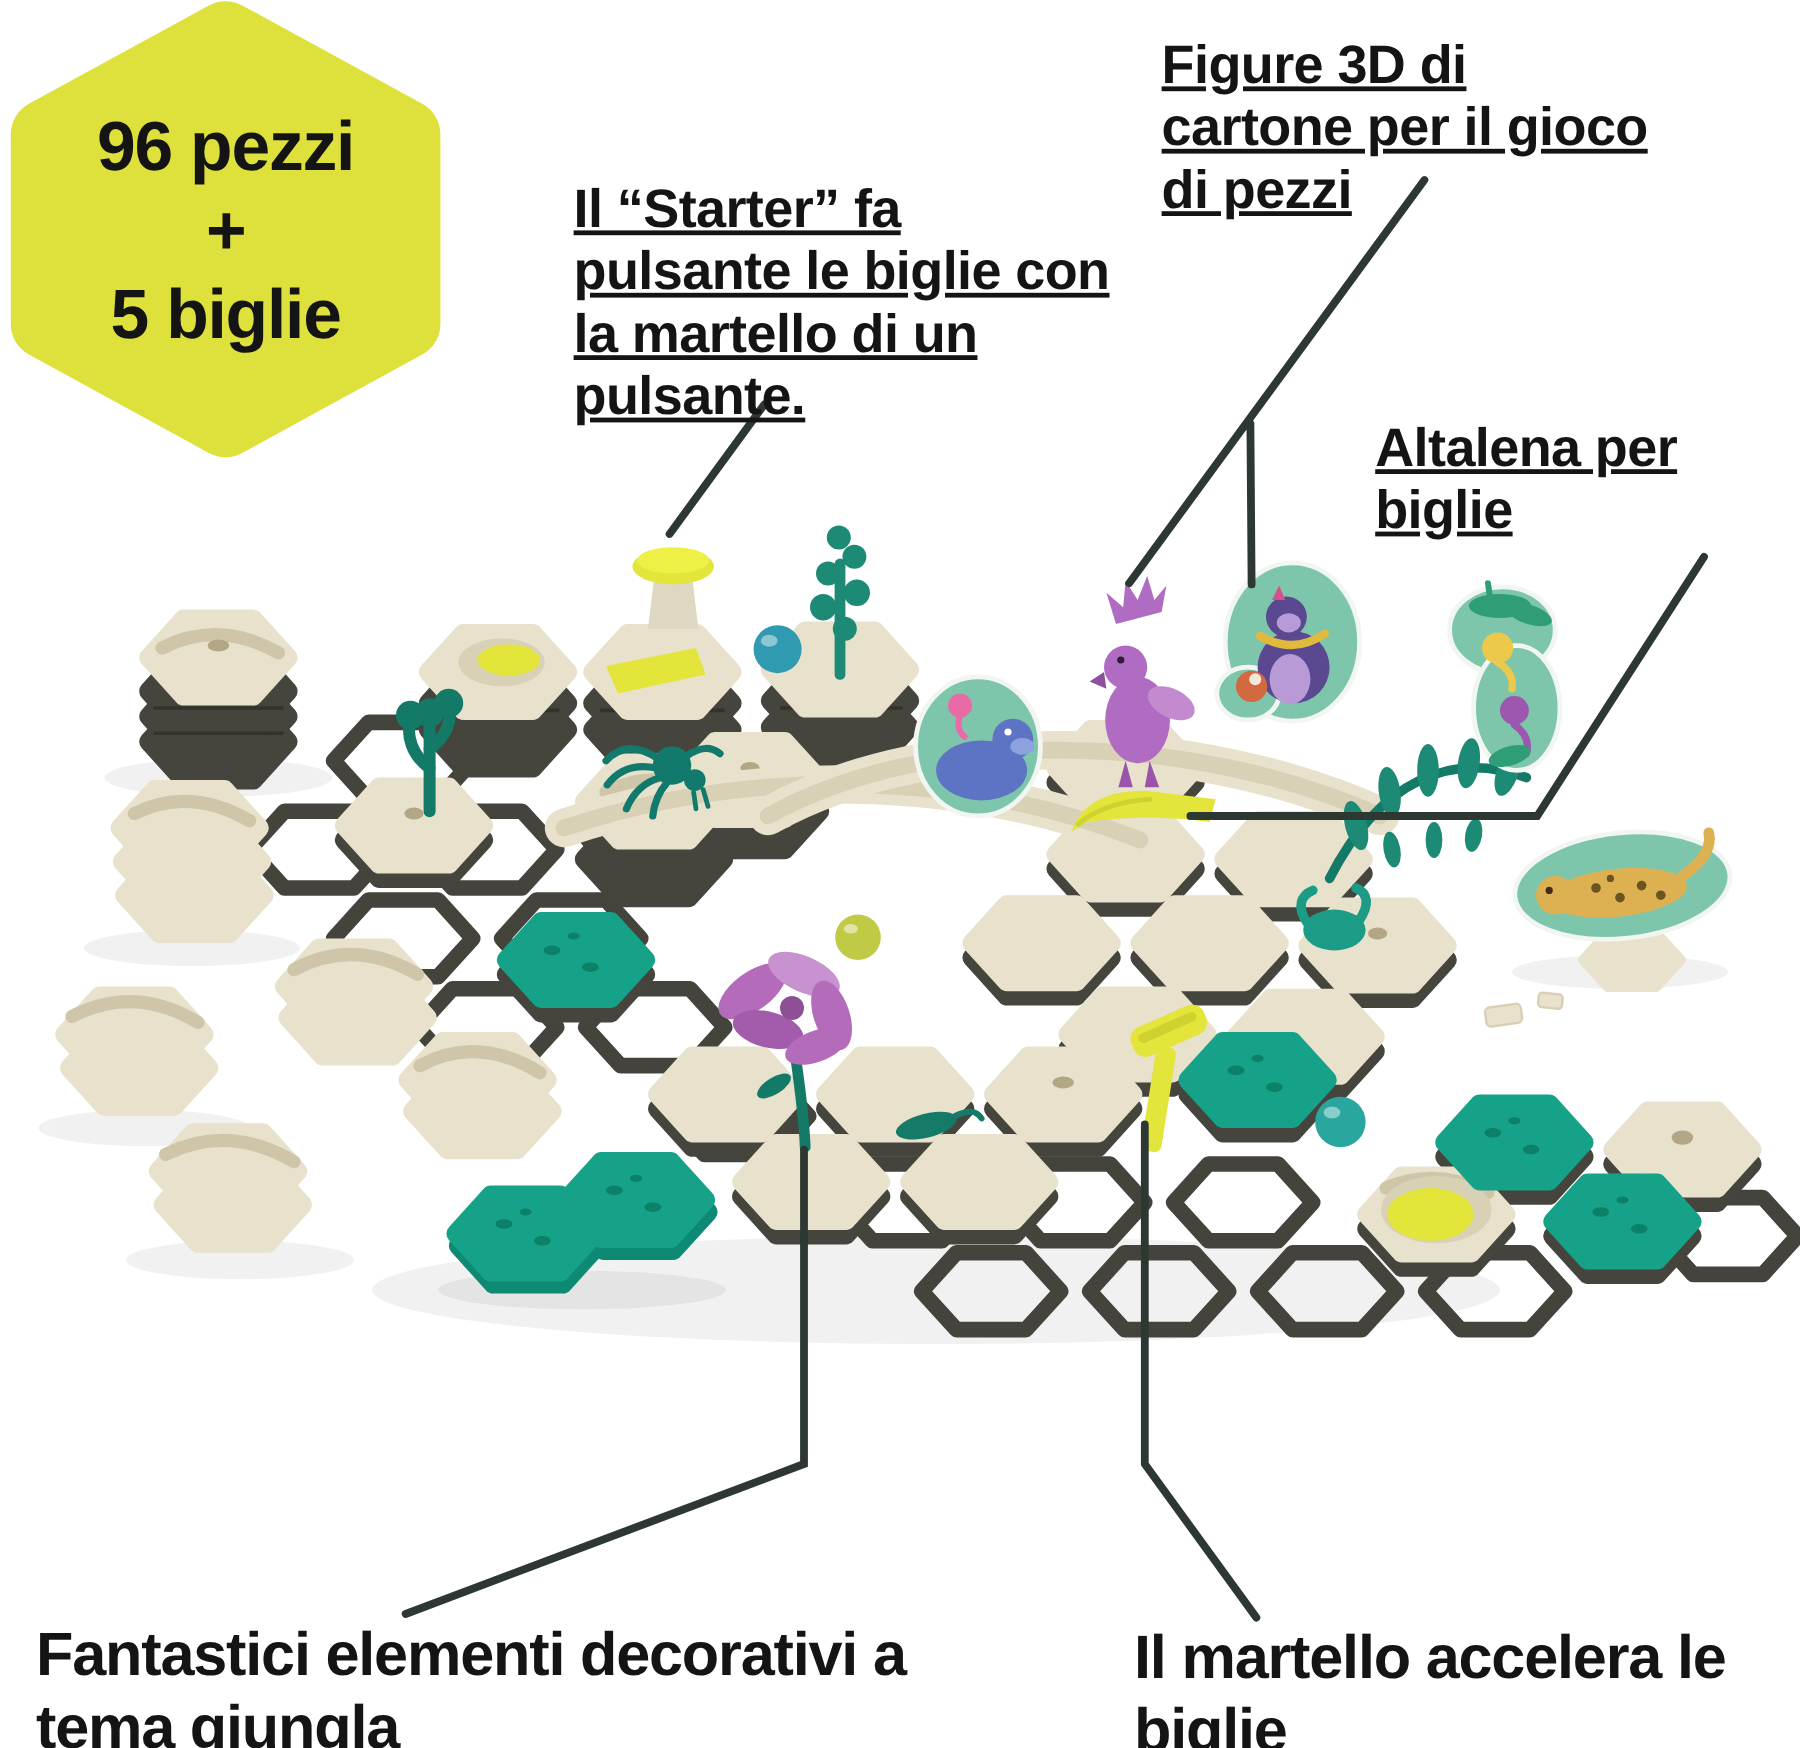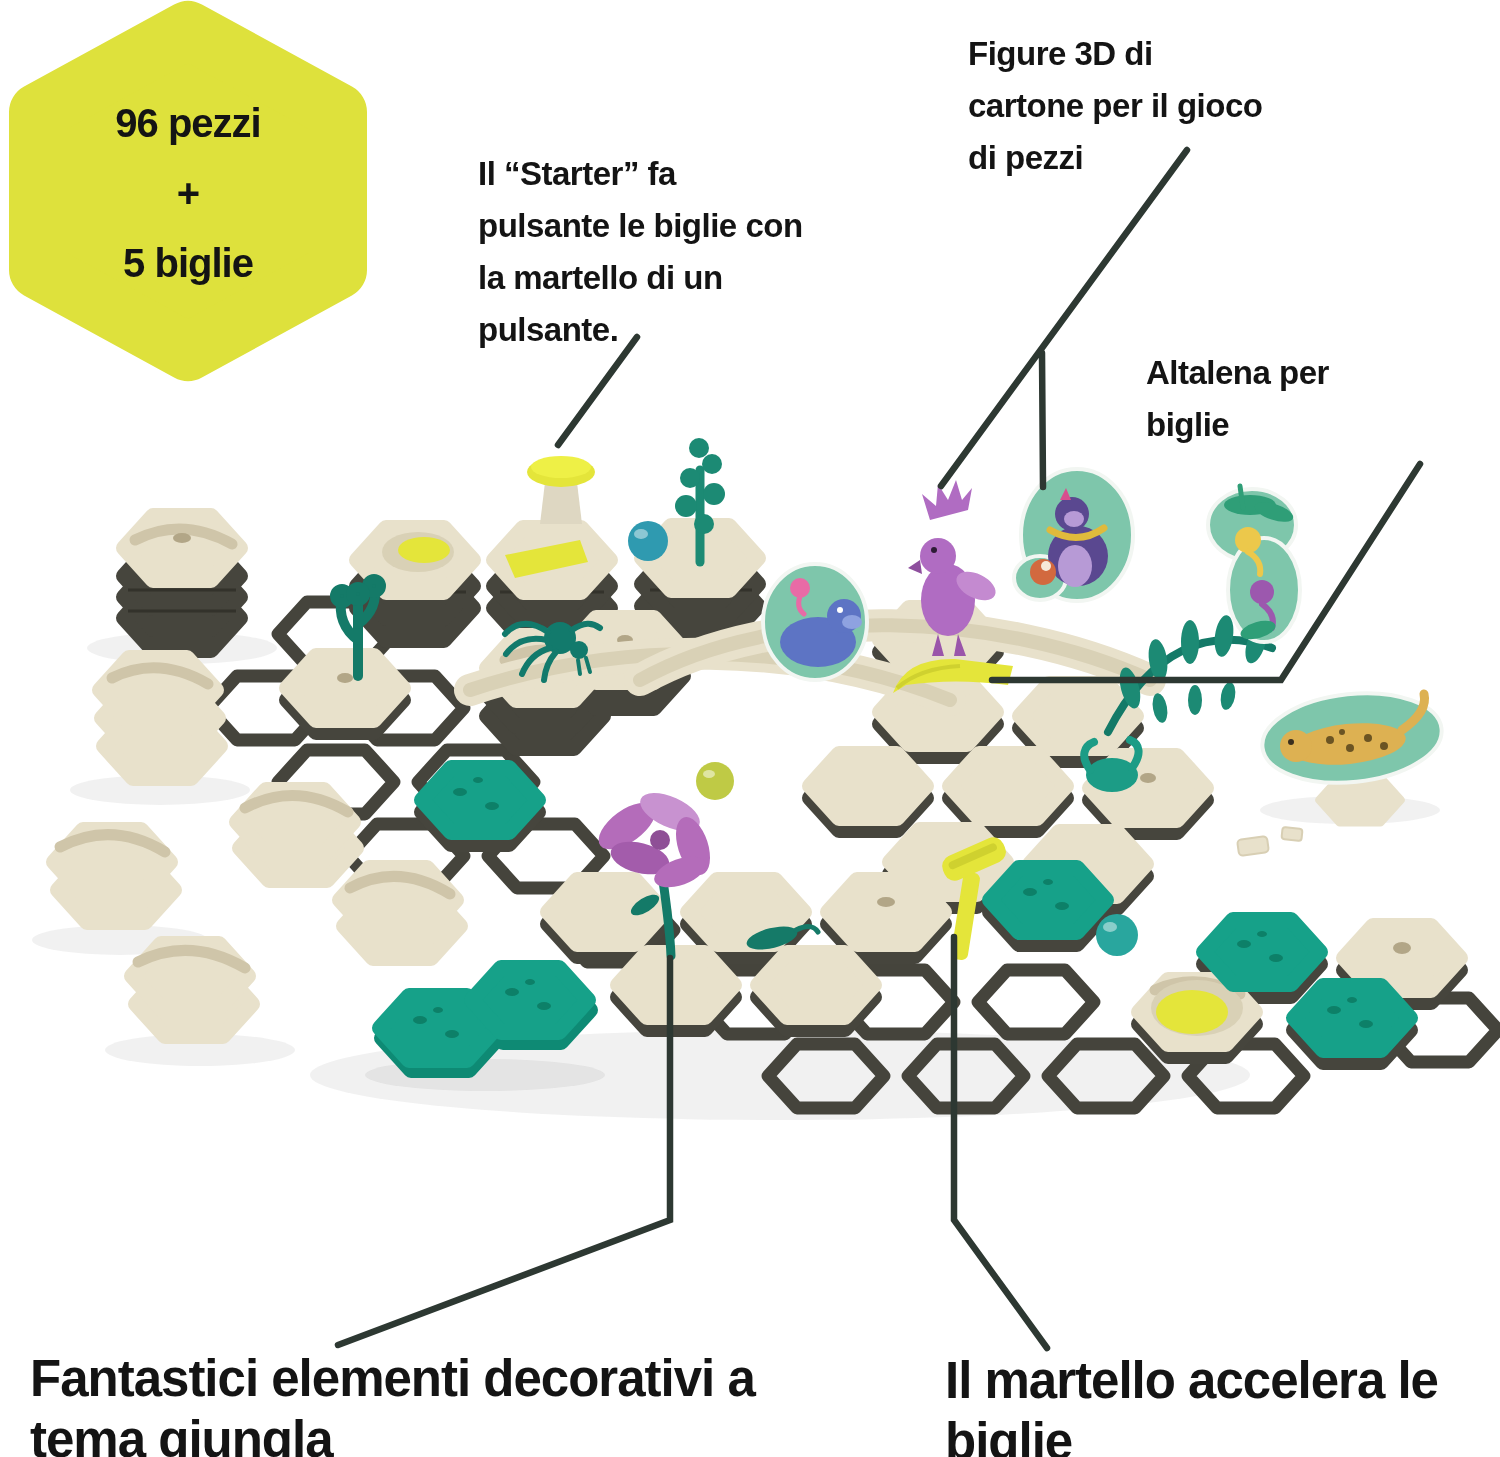--- a/index.html
+++ b/index.html
@@ -8,25 +8,25 @@
     font-family:"Liberation Sans",sans-serif;color:#141414;
   }
   .scene-svg,.lines-svg{position:absolute;left:0;top:0;width:1500px;height:1457px;}
   .lines-svg{pointer-events:none;}
   .badge{
     position:absolute;left:6px;top:-4px;width:364px;height:394px;
     display:flex;flex-direction:column;align-items:center;justify-content:center;
   }
   .badge svg{position:absolute;inset:0;}
   .badge .txt{position:relative;text-align:center;font-weight:700;
-    font-size:40px;line-height:70px;letter-spacing:-1px;}
+    font-size:58px;line-height:70px;letter-spacing:-1px;}
   .badge .txt span{display:block;}
   .ann{position:absolute;font-weight:700;letter-spacing:-0.5px;}
   .ann span{display:block;}
-  .ann-sm{font-size:33px;line-height:52px;}
+  .ann-sm{font-size:45px;line-height:52px;text-decoration:underline;}
   .ann-lg{font-size:51px;line-height:61px;letter-spacing:-1px;}
   .ann-starter{left:478px;top:148px;}
   .ann-figure{left:968px;top:28px;}
   .ann-altalena{left:1146px;top:347px;}
   .ann-decor{left:30px;top:1348px;}
   .ann-martello{left:945px;top:1350px;}
 </style>
 </head>
 <body>
 

